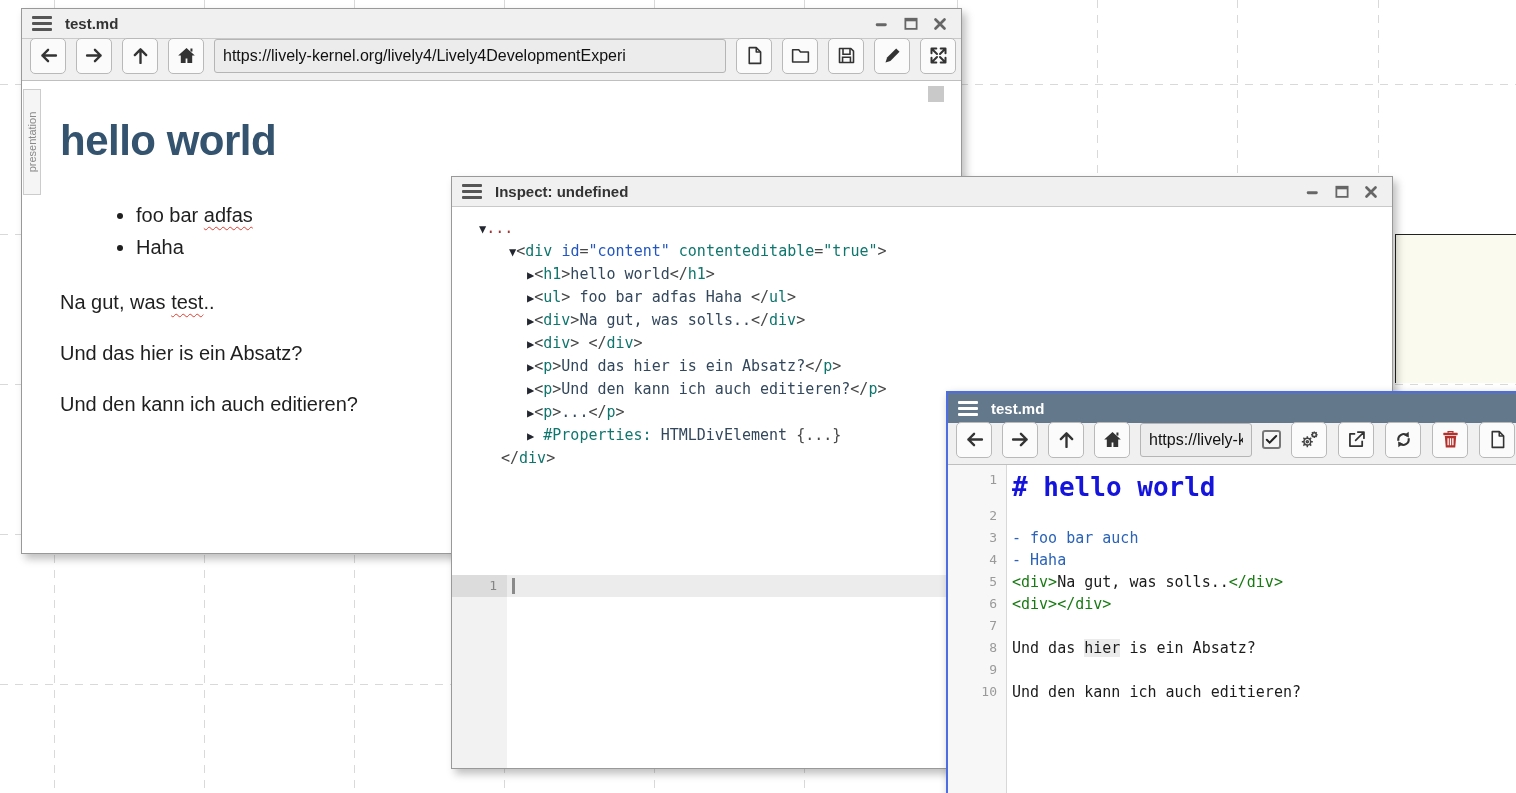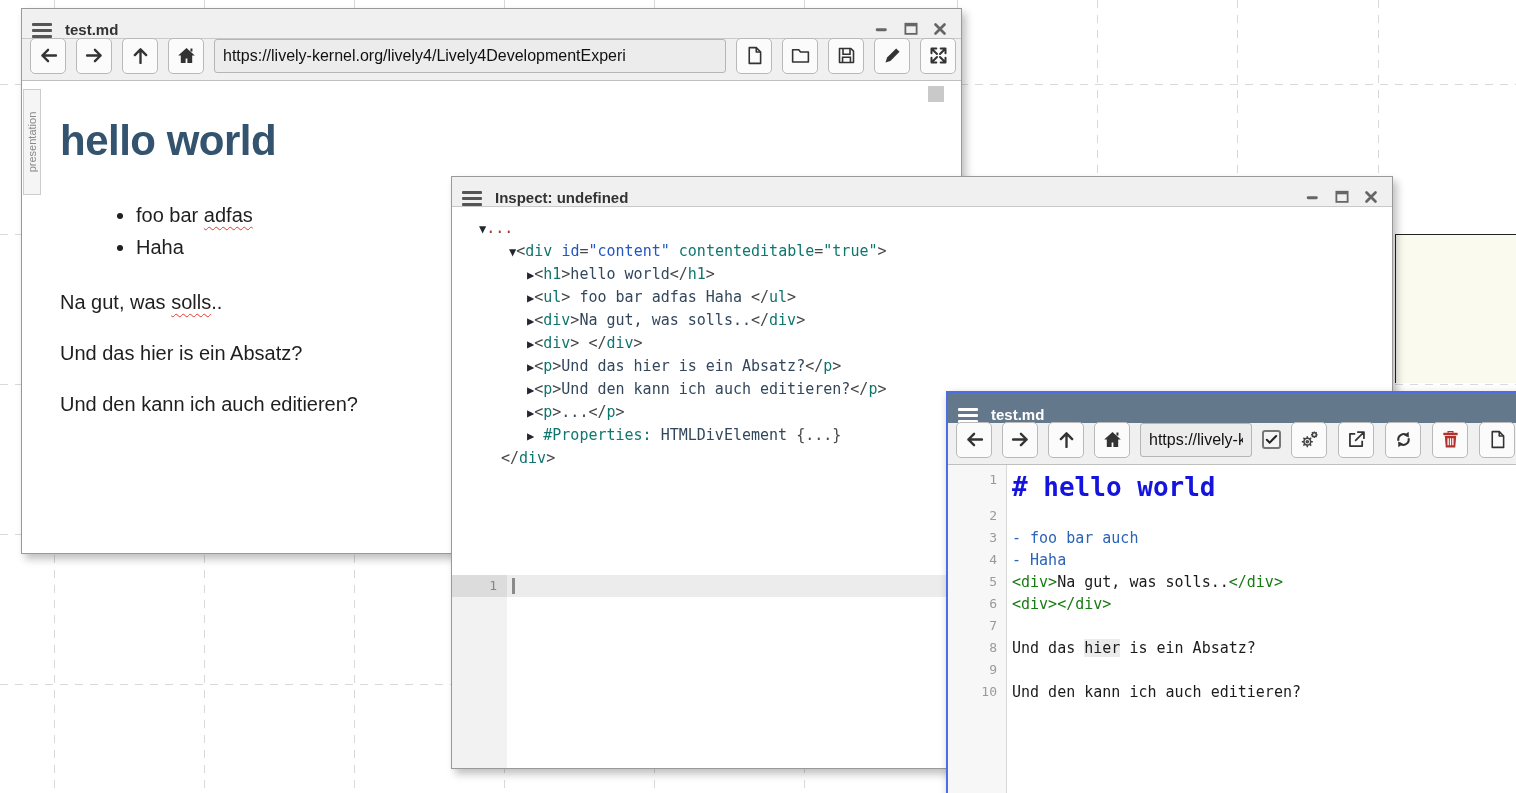--- a/index.html
+++ b/index.html
@@ -14,21 +14,21 @@
             background:repeating-linear-gradient(90deg,#d9d9d9 0 8px,transparent 8px 15px); }
 
   
   .cream-panel { position:absolute; left:1395px; top:234px; width:121px; height:149px;
                  background:#fafaef; border-top:1px solid #222; border-left:1px solid #222; }
 
   
   .window { position:absolute; background:#fff; border:1px solid #999;
             box-shadow:4px 5px 8px rgba(0,0,0,.25); }
   .titlebar { height:30px; background:#f0f0f0; border-bottom:1px solid #c9c9c9;
-              display:flex; align-items:flex-end; padding:0 12px 0 10px; }
+              display:flex; align-items:center; padding:0 12px 0 10px; }
   .titlebar .win-title { font-size:15px; font-weight:bold; color:#333; margin-left:13px; }
   .burger { width:20px; height:15px; display:flex; flex-direction:column;
             justify-content:space-between; cursor:pointer; }
   .burger i { display:block; height:3px; background:#555; border-radius:1px; }
   .tb-controls { margin-left:auto; display:flex; gap:11px; }
   .win-ctrl { width:18px; height:18px; background:none; border:none; padding:0; cursor:pointer; }
   .win-ctrl .icon { display:block; width:18px; height:18px; }
   .icon svg { display:block; width:100%; height:100%; }
 
   .toolbar { height:42px; background:#f0f0f0; border-bottom:1px solid #bfbfbf;
@@ -241,21 +241,21 @@
     <div class="content">
       <div class="annotation-tab">
         <span>presentation</span>
       </div>
       <div class="scroll-thumb"></div>
       <h1 class="md-h1">hello world</h1>
       <ul class="md-list">
         <li><span>foo bar </span><span class="tk-mis">adfas</span></li>
         <li><span>Haha</span></li>
       </ul>
-      <p class="md-p"><span>Na gut, was </span><span class="tk-mis">solls</span><span>..</span></p>
+      <p class="md-p"><span>Na gut, was </span><span class="tk-mis">test</span><span>..</span></p>
       <p class="md-p"><span>Und das hier is ein Absatz?</span></p>
       <p class="md-p"><span>Und den kann ich auch editieren?</span></p>
     </div>
   </div>
 
   <div class="window" id="win-inspector">
     <div class="titlebar">
       <span class="burger">
           <i></i>
           <i></i>

